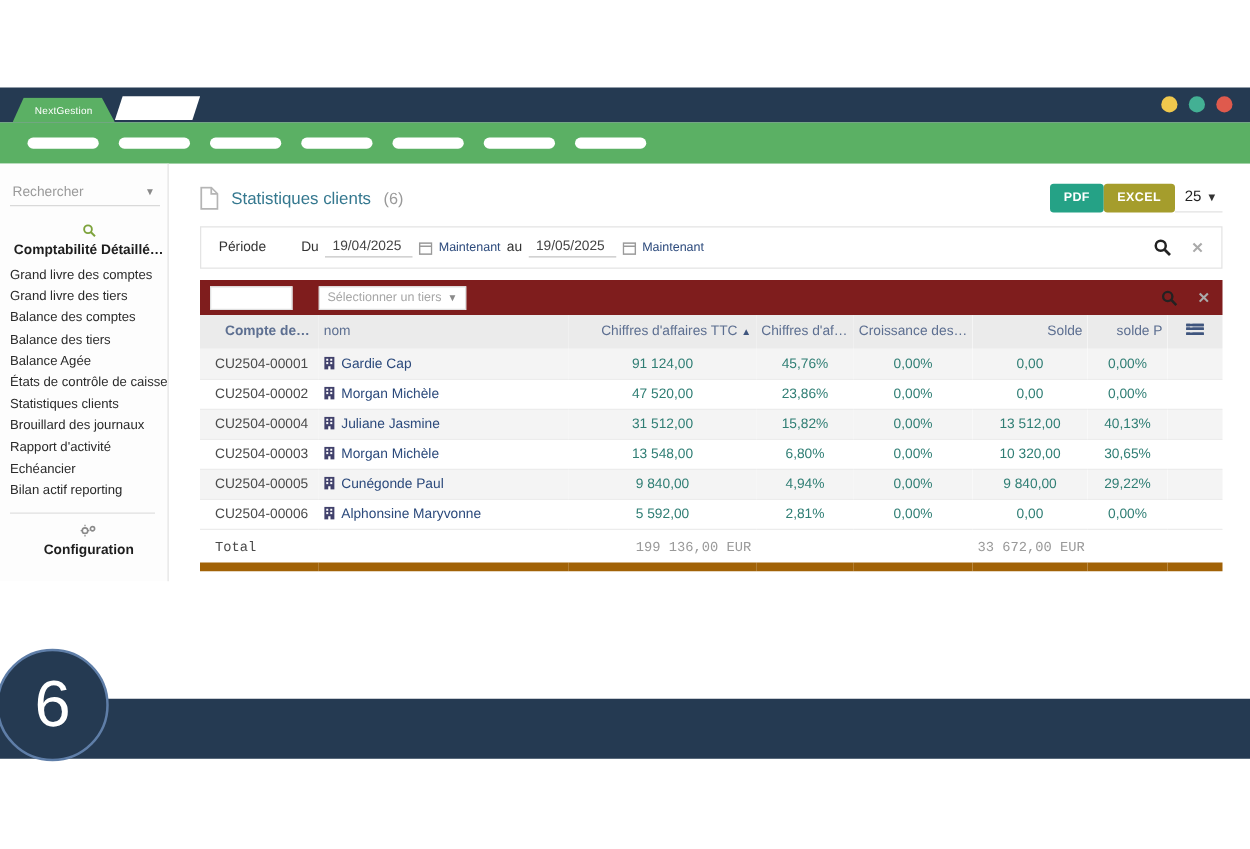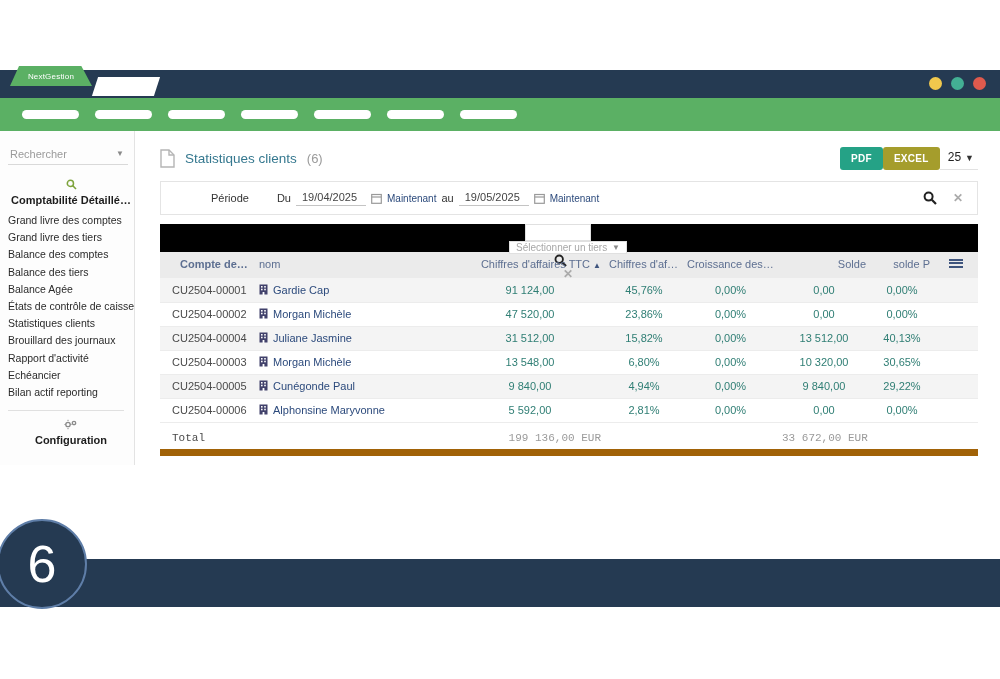--- a/index.html
+++ b/index.html
@@ -1,21 +1,21 @@
 <!DOCTYPE html>
 <html><head>
 <meta charset="utf-8">
 <style>
   * { margin:0; padding:0; box-sizing:border-box; }
   body { font-family:"Liberation Sans", sans-serif; background:#fff; }
   .canvas { position:relative; width:1000px; height:679px; background:#fff; overflow:hidden; margin:0 auto; }
 
   
   .titlebar { position:absolute; top:70px; left:0; width:1000px; height:28px; background:#253a52; }
-  .brand-tab { position:absolute; left:10px; bottom:12px; width:82px; height:20px; background:#5bb064;
+  .brand-tab { position:absolute; left:10px; bottom:0; width:82px; height:20px; background:#5bb064;
     clip-path:polygon(11% 0, 87% 0, 100% 100%, 0 100%); display:flex; align-items:center; justify-content:center; }
   .brand-tab span { color:#fff; font-size:8px; letter-spacing:.2px; }
   .white-tab { position:absolute; left:95px; bottom:2px; width:62px; height:19px; background:#fff; transform:skewX(-18deg); }
   .win-controls { position:absolute; right:14px; top:7px; display:flex; gap:9px; }
   .win-dot { width:13px; height:13px; border-radius:50%; }
 
   
   .navbar { position:absolute; top:98px; left:0; width:1000px; height:33px; background:#5bb064;
     display:flex; align-items:center; padding-left:22px; gap:16px; }
   .nav-pill { width:57px; height:9px; background:#fff; border-radius:5px; }
@@ -43,31 +43,31 @@
   .page-count { color:#9a9a9a; font-size:13px; }
   .ph-right { display:flex; align-items:center; }
   .btn { border:none; color:#fff; font-size:10px; font-weight:bold; padding:6px 11px; border-radius:3px;
     cursor:pointer; font-family:"Liberation Sans", sans-serif; letter-spacing:.3px; }
   .page-size { font-size:12px; color:#222; border-bottom:1px solid #e2e2e2; padding:3px 4px 5px 8px; cursor:pointer; }
   .page-size .caret { font-size:9px; color:#333; margin-left:4px; }
 
   
   .period-box { margin-top:8px; border:1px solid #e4e4e4; height:34px; display:flex; align-items:center;
     padding:0 14px; font-size:11px; color:#333; }
-  .period-label { margin-right:28px;margin-left:36px; }
+  .period-label { margin-right:28px; }
   .p-item { display:flex; align-items:center; gap:5px; }
   .date-input { border-bottom:1px solid #c4c4c4; padding:1px 6px 2px 6px; color:#444; min-width:70px; }
   .now-link { color:#2c4a7c; font-size:10px; cursor:pointer; }
   .spacer { flex:1; }
   .icon-btn { cursor:pointer; display:flex; align-items:center; }
   .x-icon { color:#aaa; font-size:12px; font-weight:bold; cursor:pointer; }
 
   
   .table-card { margin-top:9px; }
-  .filter-bar { background:#000000; height:28px; display:flex; align-items:center; padding:0 10px 0 8px; gap:0;flex-direction:column; }
+  .filter-bar { background:#7f1d1d; height:28px; display:flex; align-items:center; padding:0 10px 0 8px; gap:0; }
   .filter-input { width:66px; height:19px; background:#fff; border:1px solid #e0e0e0; margin-right:21px; }
   .tiers-select { width:118px; height:19px; background:#fff; border:1px solid #e0e0e0; display:flex; align-items:center;
     justify-content:space-between; padding:0 6px; cursor:pointer; }
   .tiers-select .ph { color:#a7a7a7; font-size:10px; white-space:nowrap; overflow:hidden; }
 
   table { width:100%; border-collapse:collapse; table-layout:fixed; font-size:11px; }
   thead tr { background:#ebebeb; }
   th { font-weight:normal; color:#5d6f91; padding:5px 4px 7px 4px; white-space:nowrap; overflow:hidden;
     text-overflow:ellipsis; text-align:left; }
   th.r, td.r { text-align:right; }

